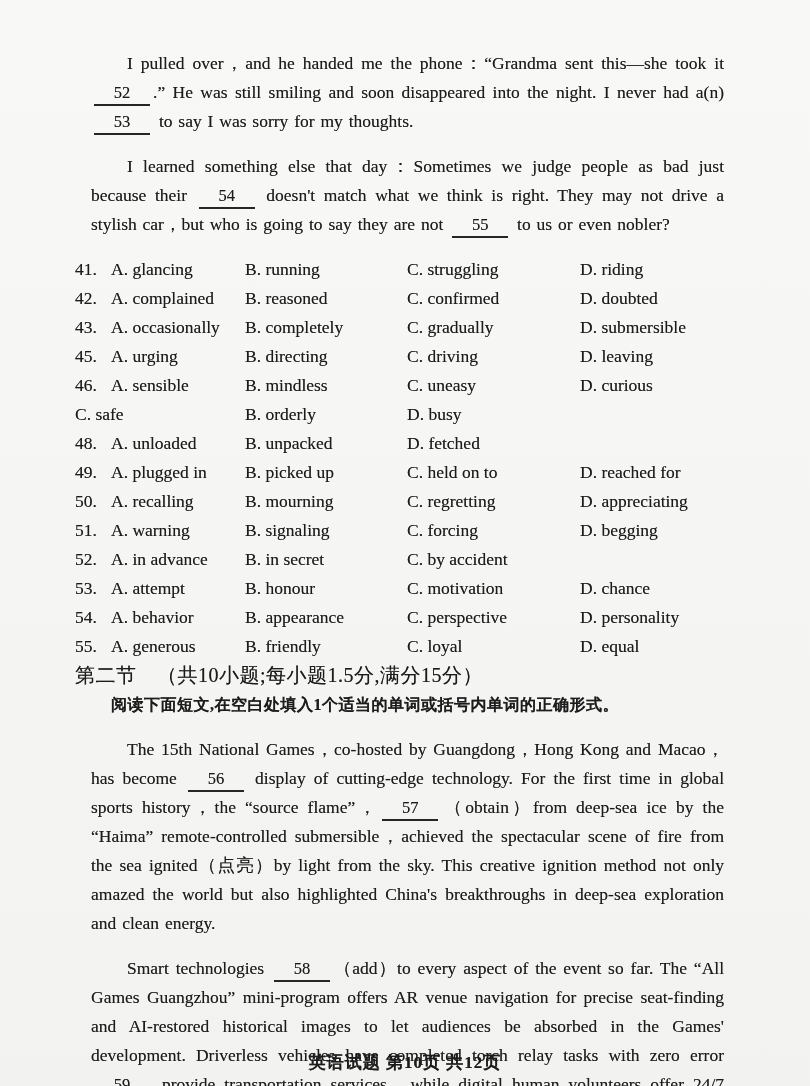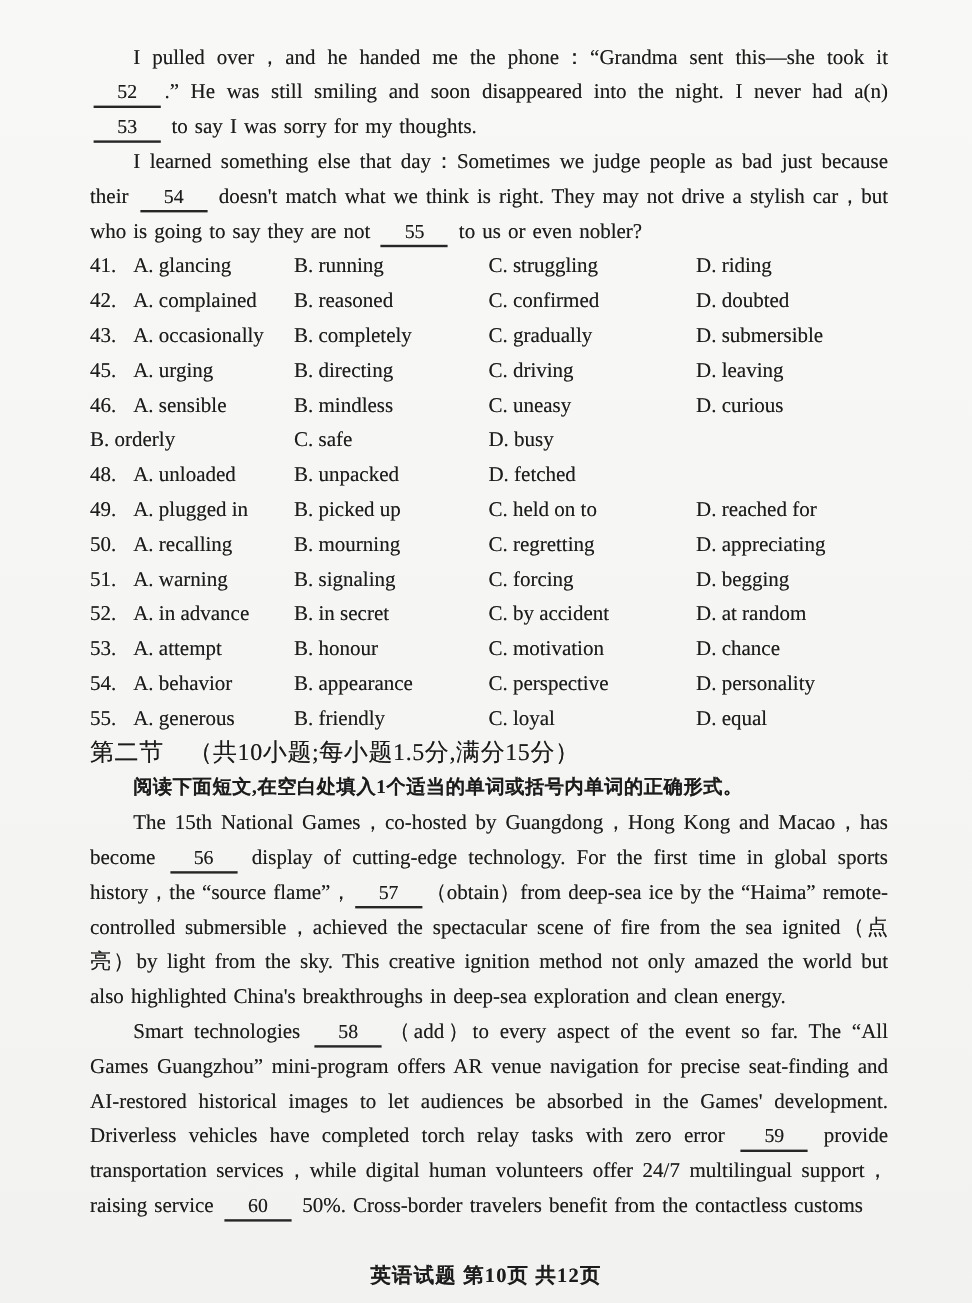--- a/index.html
+++ b/index.html
@@ -18,21 +18,21 @@
     width:810px;height:1086px;
     box-sizing:border-box;
     background:linear-gradient(180deg,#f8f8f7 0%,#f5f5f3 55%,#f2f2f0 100%);
     overflow:hidden;
   }
   .content{
     box-sizing:border-box;
     padding:33px 70px 0 75px;
   }
   .para{
-    margin:0;
+    margin:16px;
     font-size:17.5px;
     line-height:29px;
     text-align:justify;
     text-indent:36px;
     word-spacing:1.5px;
     text-shadow:0 0 0.3px rgba(28,28,28,0.55);
   }
   .blank{
     display:inline-block;
     min-width:40px;
@@ -118,22 +118,22 @@
           <div class="opt-cell">C. driving</div>
           <div class="opt-cell">D. leaving</div>
         </div>
         <div class="opt-row">
           <div class="opt-cell"><span class="qnum">46.</span>A. sensible</div>
           <div class="opt-cell">B. mindless</div>
           <div class="opt-cell">C. uneasy</div>
           <div class="opt-cell">D. curious</div>
         </div>
         <div class="opt-row">
+          <div class="opt-cell">C. safe</div>
           <div class="opt-cell">B. orderly</div>
-          <div class="opt-cell">C. safe</div>
           <div class="opt-cell">D. busy</div>
         </div>
         <div class="opt-row">
           <div class="opt-cell"><span class="qnum">48.</span>A. unloaded</div>
           <div class="opt-cell">B. unpacked</div>
           <div class="opt-cell">D. fetched</div>
         </div>
         <div class="opt-row">
           <div class="opt-cell"><span class="qnum">49.</span>A. plugged in</div>
           <div class="opt-cell">B. picked up</div>
@@ -149,21 +149,20 @@
         <div class="opt-row">
           <div class="opt-cell"><span class="qnum">51.</span>A. warning</div>
           <div class="opt-cell">B. signaling</div>
           <div class="opt-cell">C. forcing</div>
           <div class="opt-cell">D. begging</div>
         </div>
         <div class="opt-row">
           <div class="opt-cell"><span class="qnum">52.</span>A. in advance</div>
           <div class="opt-cell">B. in secret</div>
           <div class="opt-cell">C. by accident</div>
-          <div class="opt-cell">D. at random</div>
         </div>
         <div class="opt-row">
           <div class="opt-cell"><span class="qnum">53.</span>A. attempt</div>
           <div class="opt-cell">B. honour</div>
           <div class="opt-cell">C. motivation</div>
           <div class="opt-cell">D. chance</div>
         </div>
         <div class="opt-row">
           <div class="opt-cell"><span class="qnum">54.</span>A. behavior</div>
           <div class="opt-cell">B. appearance</div>

